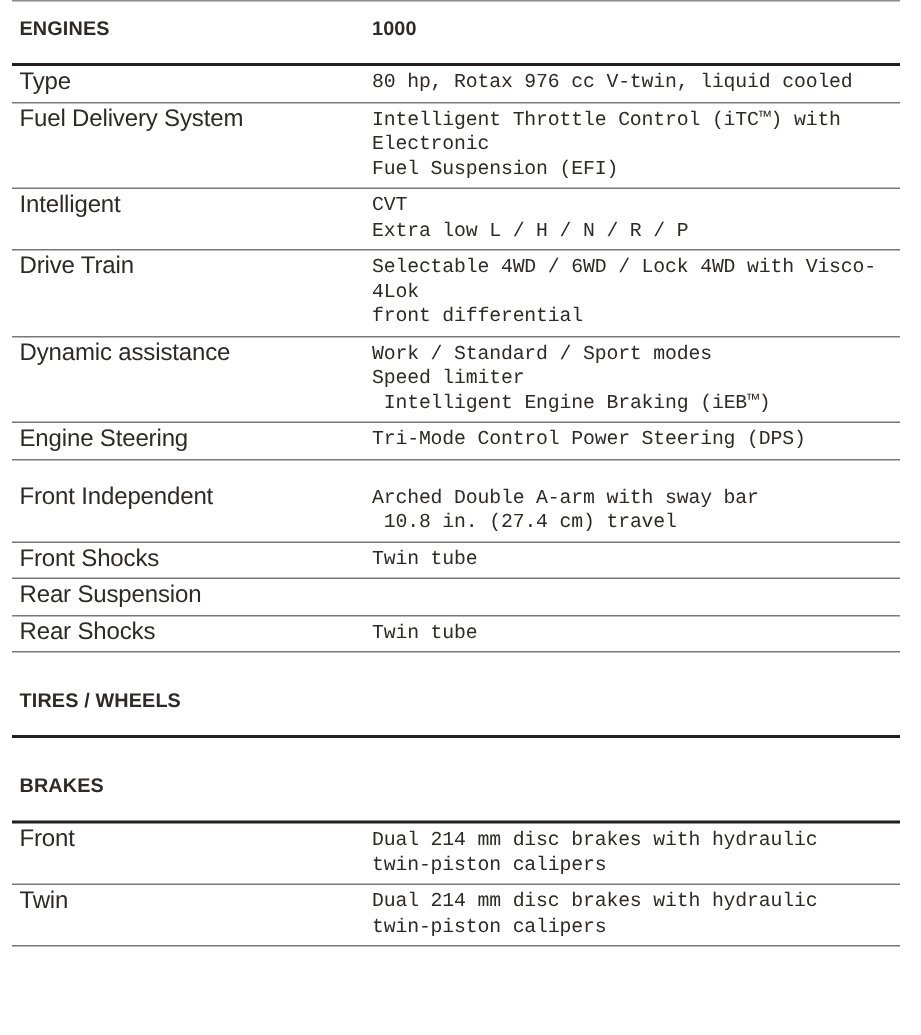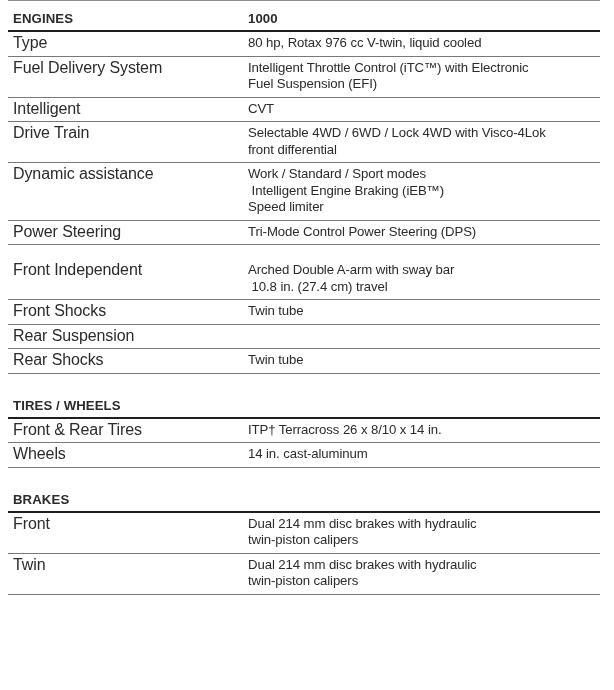--- a/index.html
+++ b/index.html
@@ -20,21 +20,21 @@
     padding: 0 14px 0 8px;
   }
   .spec-table { width: 100%; }
 
   .section { }
   .section:not(:first-child) { margin-top: 14px; }
 
   .section-header {
     display: flex;
     align-items: flex-end;
-    padding: 9px 0 3px 0;
+    padding: 9px 0 15px 0;
     border-bottom: 2.5px solid #221e1f;
     font-weight: bold;
     font-size: 13.2px;
     letter-spacing: 0.1px;
     line-height: 17px;
   }
   .section:first-child .section-header {
     border-top: 1px solid #8b8c8e;
   }
   .section-title {
@@ -57,20 +57,21 @@
     box-sizing: border-box;
     font-size: 16px;
     line-height: 16.5px;
     letter-spacing: -0.1px;
   }
   .row-value {
     flex: 1;
     font-size: 13.2px;
     line-height: 16.5px;
     letter-spacing: -0.1px;
+    font-family: Liberation Mono, monospace;
   }
   .value-line { white-space: pre-wrap; }
 </style>
 </head>
 <body>
 
 <div class="page">
   <div class="spec-table">
   <div class="section">
     <div class="section-header">
@@ -90,42 +91,43 @@
     <div class="row-value">
               <div class="value-line">Intelligent Throttle Control (iTC™) with Electronic</div>
               <div class="value-line">Fuel Suspension (EFI)</div>
             </div>
   </div>
 
   <div class="row">
     <div class="row-label">Intelligent</div>
     <div class="row-value">
               <div class="value-line">CVT</div>
+              <div class="value-line">Extra low L / H / N / R / P</div>
             </div>
   </div>
 
   <div class="row">
     <div class="row-label">Drive Train</div>
     <div class="row-value">
               <div class="value-line">Selectable 4WD / 6WD / Lock 4WD with Visco-4Lok</div>
               <div class="value-line">front differential</div>
             </div>
   </div>
 
   <div class="row">
     <div class="row-label">Dynamic assistance</div>
     <div class="row-value">
               <div class="value-line">Work / Standard / Sport modes</div>
+              <div class="value-line">Speed limiter</div>
               <div class="value-line"> Intelligent Engine Braking (iEB™)</div>
-              <div class="value-line">Speed limiter</div>
             </div>
   </div>
 
   <div class="row">
-    <div class="row-label">Power Steering</div>
+    <div class="row-label">Engine Steering</div>
     <div class="row-value">
               <div class="value-line">Tri-Mode Control Power Steering (DPS)</div>
             </div>
   </div>
 </div>
   </div>
 
   <div class="section">
     <div class="rows">
   <div class="row">
@@ -154,35 +156,20 @@
             </div>
   </div>
 </div>
   </div>
 
   <div class="section">
     <div class="section-header">
       <div class="section-title">TIRES / WHEELS</div>
       <div class="section-model"></div>
     </div>
-    <div class="rows">
-  <div class="row">
-    <div class="row-label">Front &amp; Rear Tires</div>
-    <div class="row-value">
-              <div class="value-line">ITP† Terracross 26 x 8/10 x 14 in.</div>
-            </div>
-  </div>
-
-  <div class="row">
-    <div class="row-label">Wheels</div>
-    <div class="row-value">
-              <div class="value-line">14 in. cast-aluminum</div>
-            </div>
-  </div>
-</div>
   </div>
 
   <div class="section">
     <div class="section-header">
       <div class="section-title">BRAKES</div>
       <div class="section-model"></div>
     </div>
     <div class="rows">
   <div class="row">
     <div class="row-label">Front</div>

